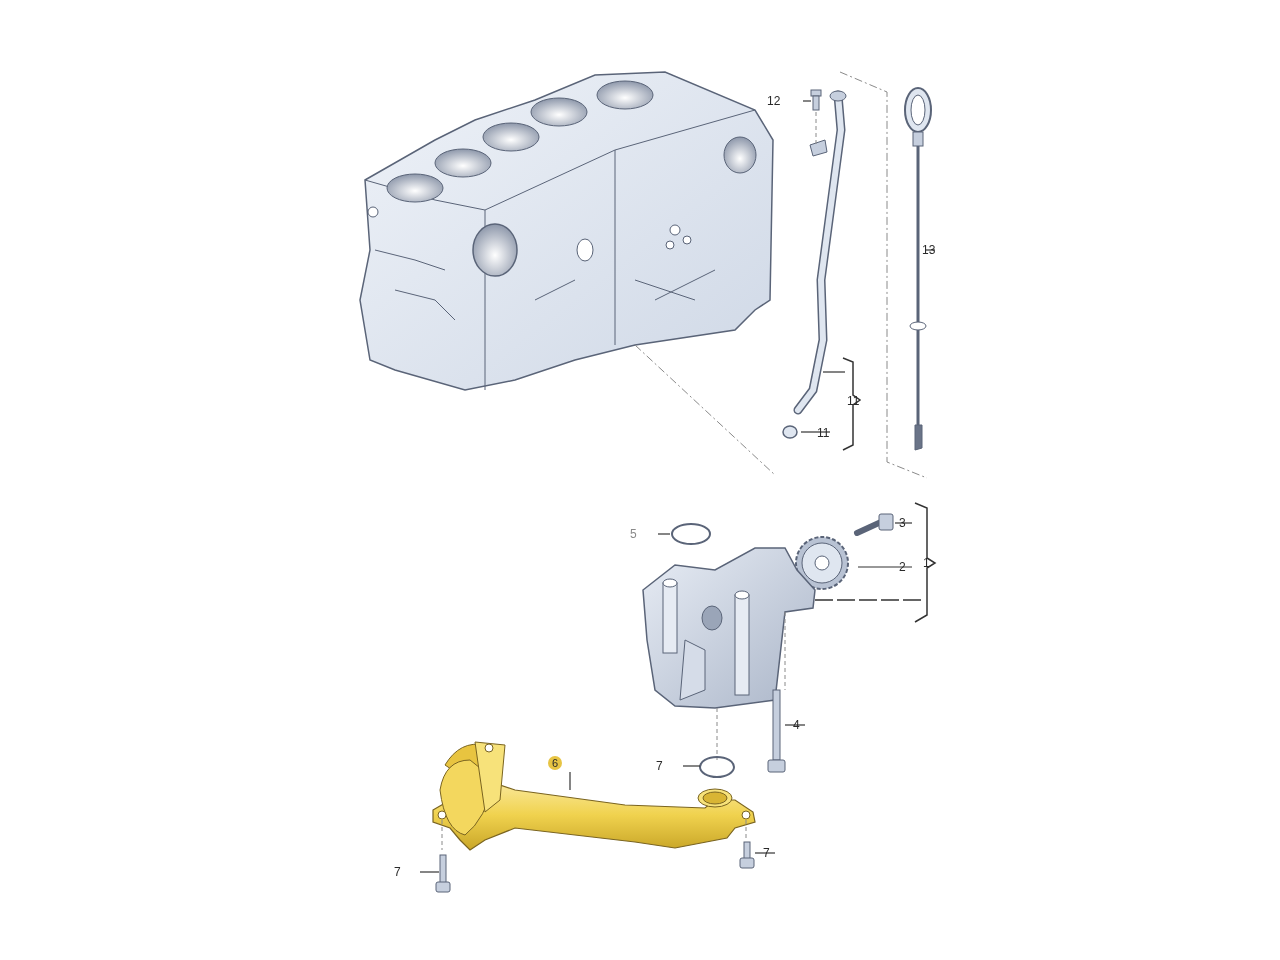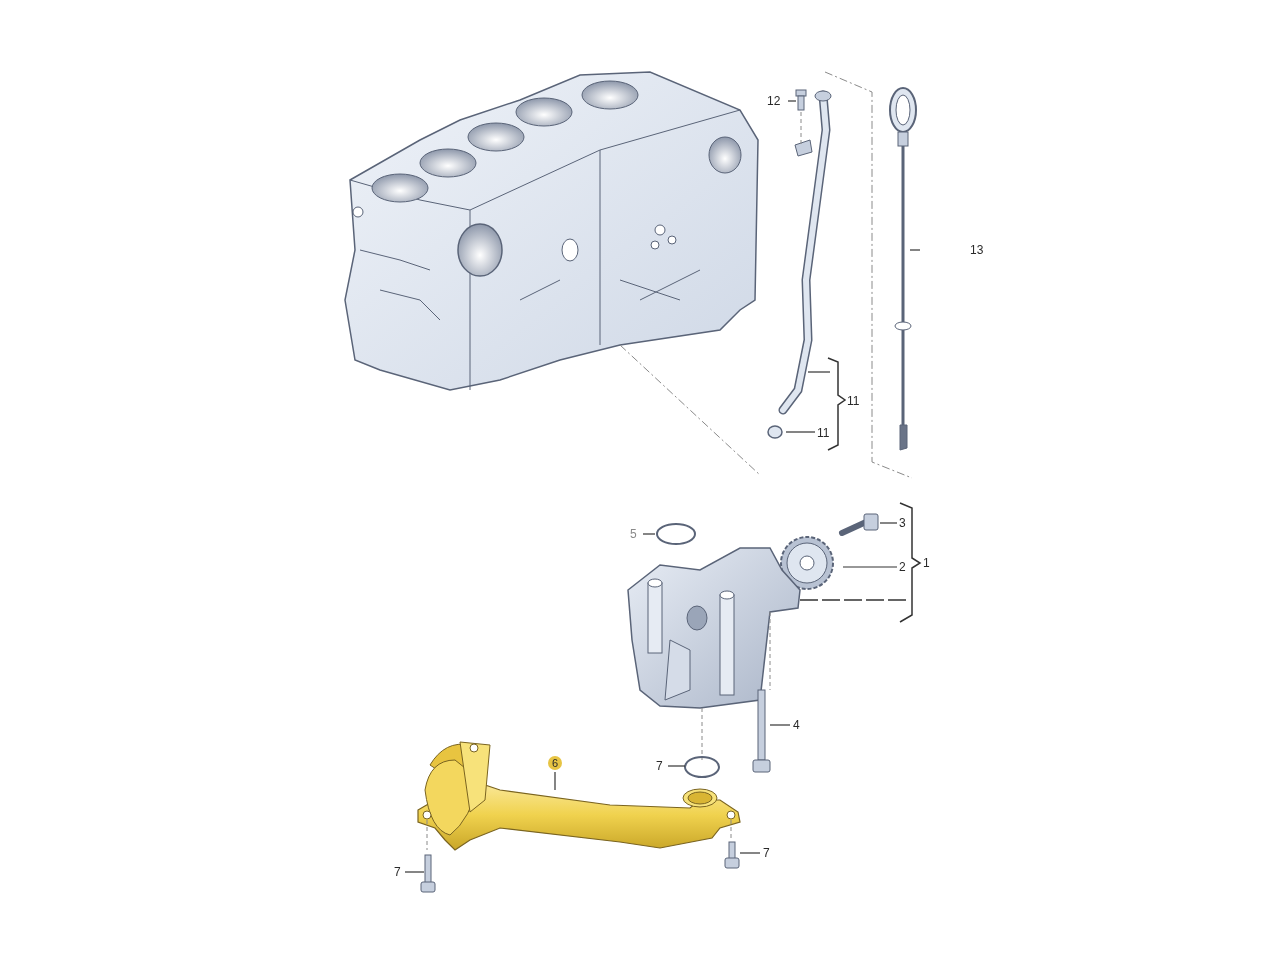--- a/index.html
+++ b/index.html
@@ -1,17 +1,17 @@
 <!DOCTYPE html>
 <html><head>
 <meta charset="utf-8">
 <style>
   html,body{margin:0;padding:0;background:#ffffff;}
   body{width:1280px;height:960px;position:relative;overflow:hidden;font-family:"Liberation Sans",sans-serif;}
-  #diagram{position:absolute;left:0;top:0;width:1024px;height:960px;}
+  #diagram{position:absolute;left:0;top:0;width:1024px;height:960px;padding-left:15px;}
   .callout{position:absolute;font-size:12px;color:#2a2a2a;line-height:12px;}
   .callout.gray{color:#8a8a8a;}
   .callout.hl{background:#e7c443;border-radius:50%;width:14px;height:14px;text-align:center;line-height:14px;font-size:11px;}
 </style>
 </head>
 <body>
 
 <div id="diagram">
 <svg width="1280" height="960" viewBox="0 0 1280 960" xmlns="http://www.w3.org/2000/svg">
   <defs>
@@ -159,21 +159,21 @@
     <line x1="655" y1="534" x2="643" y2="534"></line>
     <line x1="668" y1="766" x2="685" y2="766"></line>
     <line x1="555" y1="772" x2="555" y2="790"></line>
     <line x1="405" y1="872" x2="424" y2="872"></line>
     <line x1="740" y1="853" x2="760" y2="853"></line>
   </g>
 </svg>
 
   
   <span class="callout" style="left:767px;top:95px;">12</span>
-  <span class="callout" style="left:922px;top:244px;margin-left:48px;">13</span>
+  <span class="callout" style="left:922px;top:244px;">13</span>
   <span class="callout" style="left:847px;top:395px;">11</span>
   <span class="callout" style="left:817px;top:427px;">11</span>
   <span class="callout" style="left:899px;top:517px;">3</span>
   <span class="callout" style="left:899px;top:561px;">2</span>
   <span class="callout" style="left:923px;top:557px;">1</span>
   <span class="callout gray" style="left:630px;top:528px;">5</span>
   <span class="callout" style="left:793px;top:719px;">4</span>
   <span class="callout" style="left:656px;top:760px;">7</span>
   <span class="callout hl" style="left:548px;top:756px;">6</span>
   <span class="callout" style="left:394px;top:866px;">7</span>

